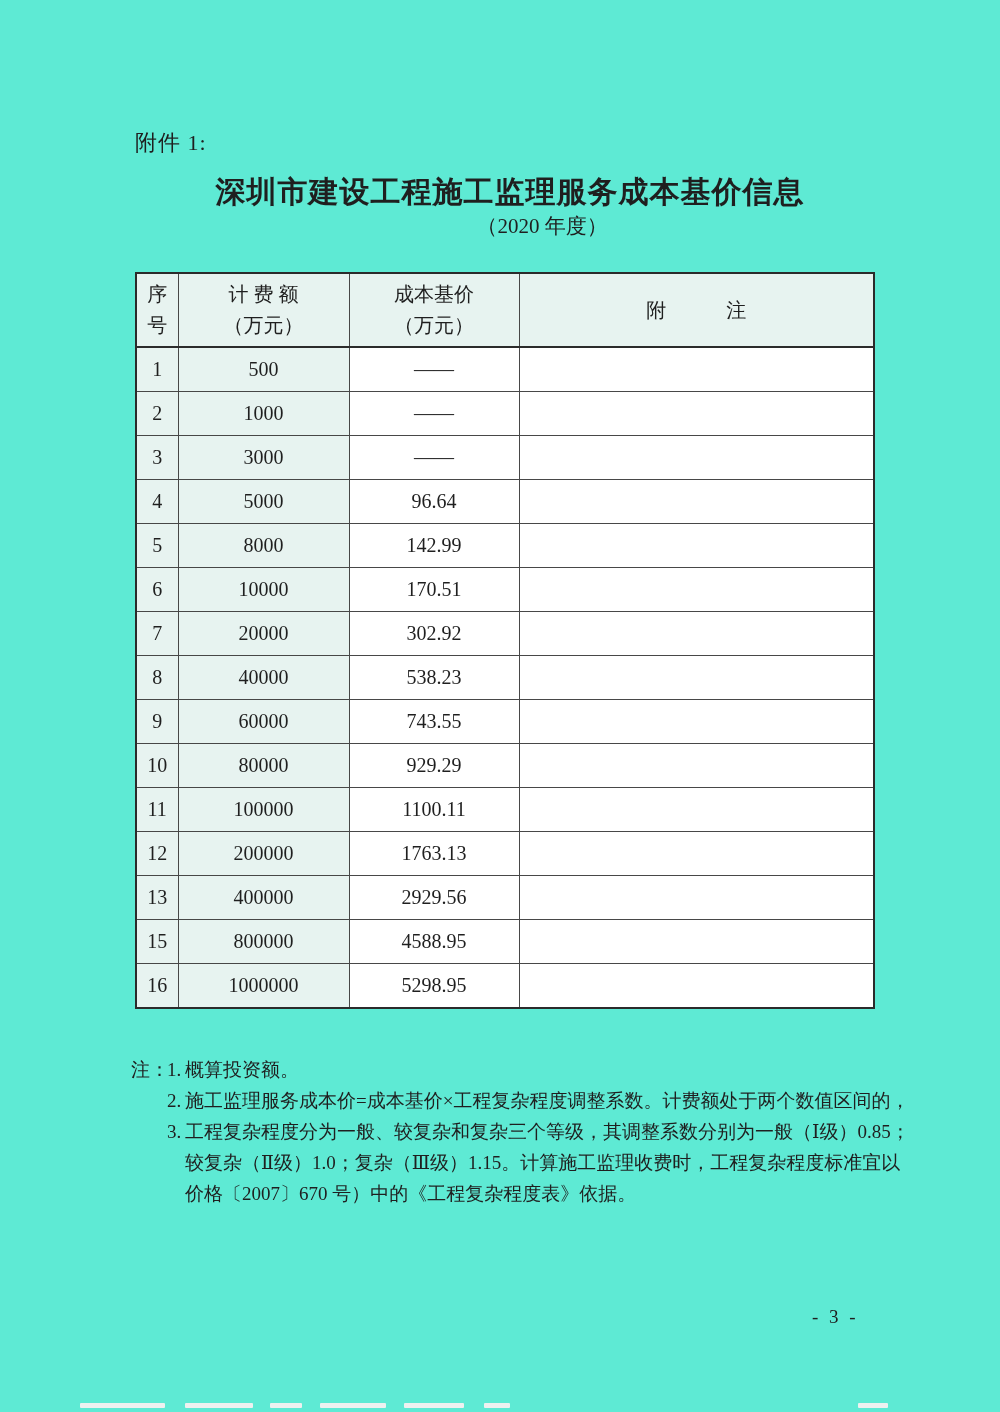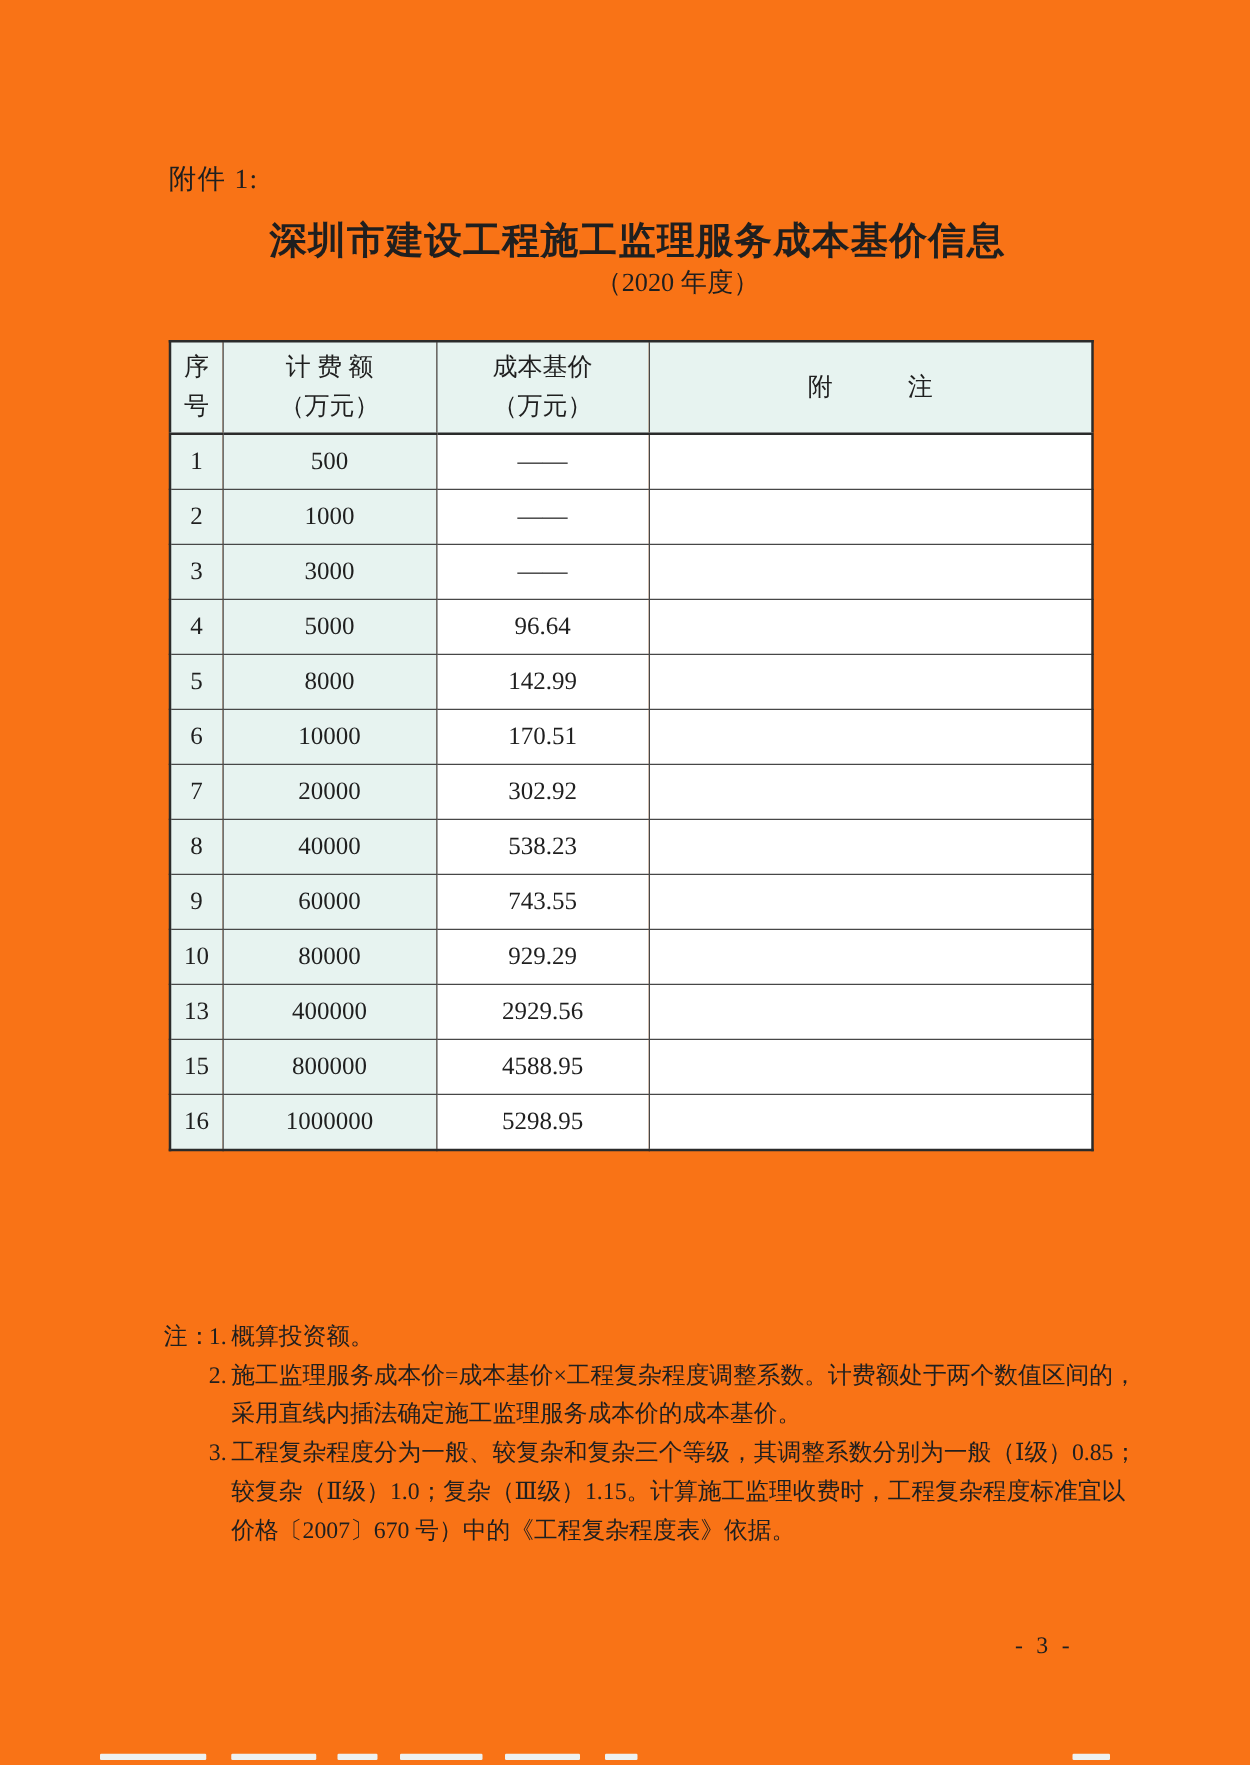--- a/index.html
+++ b/index.html
@@ -1,20 +1,20 @@
 <!DOCTYPE html>
 <html style="--header-bg: #e7f3f0; --table-border: #2b2b2b; --grid-line: #474747; --text-color: #1f1f1f;"><head>
 <meta charset="utf-8">
 <style>
   html,body{margin:0;padding:0;background:#ffffff;}
   .page{
     position:relative;
     width:1000px;
     height:1412px;
-    background:#f97316;
+    background:#5eead4;
     overflow:hidden;
     font-family:"Liberation Serif","DejaVu Serif",serif;
     color:var(--text-color,#1f1f1f);
   }
   .attachment{
     position:absolute;
     left:135px;
     top:128px;
     font-size:22px;
     letter-spacing:1px;
@@ -199,20 +199,32 @@
           <td class="col-base">743.55</td>
           <td class="col-remark"></td>
         </tr>
         <tr>
           <td class="col-no">10</td>
           <td class="col-fee">80000</td>
           <td class="col-base">929.29</td>
           <td class="col-remark"></td>
         </tr>
         <tr>
+          <td class="col-no">11</td>
+          <td class="col-fee">100000</td>
+          <td class="col-base">1100.11</td>
+          <td class="col-remark"></td>
+        </tr>
+        <tr>
+          <td class="col-no">12</td>
+          <td class="col-fee">200000</td>
+          <td class="col-base">1763.13</td>
+          <td class="col-remark"></td>
+        </tr>
+        <tr>
           <td class="col-no">13</td>
           <td class="col-fee">400000</td>
           <td class="col-base">2929.56</td>
           <td class="col-remark"></td>
         </tr>
         <tr>
           <td class="col-no">15</td>
           <td class="col-fee">800000</td>
           <td class="col-base">4588.95</td>
           <td class="col-remark"></td>
@@ -232,21 +244,20 @@
         <div class="note-item">
           <span class="note-num">1.</span>
           <div>
             <div class="note-line">概算投资额。</div>
           </div>
         </div>
         <div class="note-item">
           <span class="note-num">2.</span>
           <div>
             <div class="note-line">施工监理服务成本价=成本基价×工程复杂程度调整系数。计费额处于两个数值区间的，</div>
-            <div class="note-line">采用直线内插法确定施工监理服务成本价的成本基价。</div>
           </div>
         </div>
         <div class="note-item">
           <span class="note-num">3.</span>
           <div>
             <div class="note-line">工程复杂程度分为一般、较复杂和复杂三个等级，其调整系数分别为一般（Ⅰ级）0.85；</div>
             <div class="note-line">较复杂（Ⅱ级）1.0；复杂（Ⅲ级）1.15。计算施工监理收费时，工程复杂程度标准宜以</div>
             <div class="note-line">价格〔2007〕670 号）中的《工程复杂程度表》依据。</div>
           </div>
         </div>

